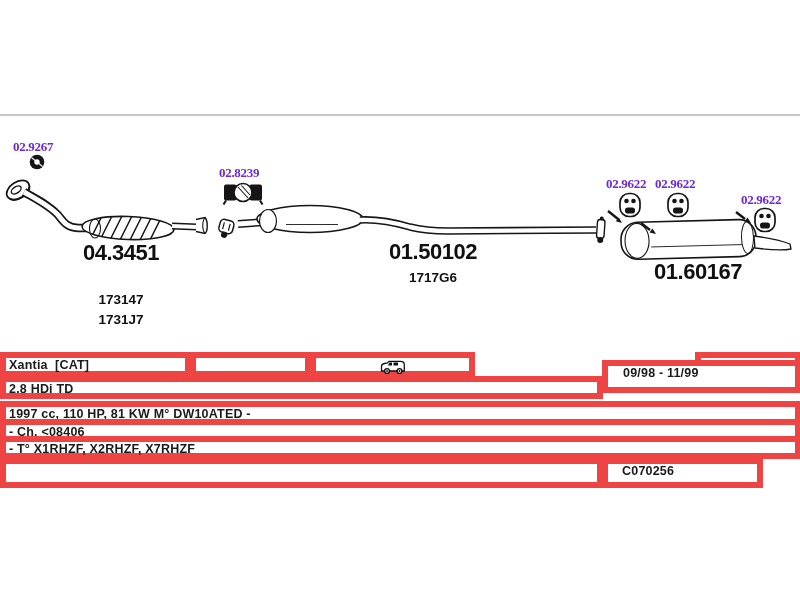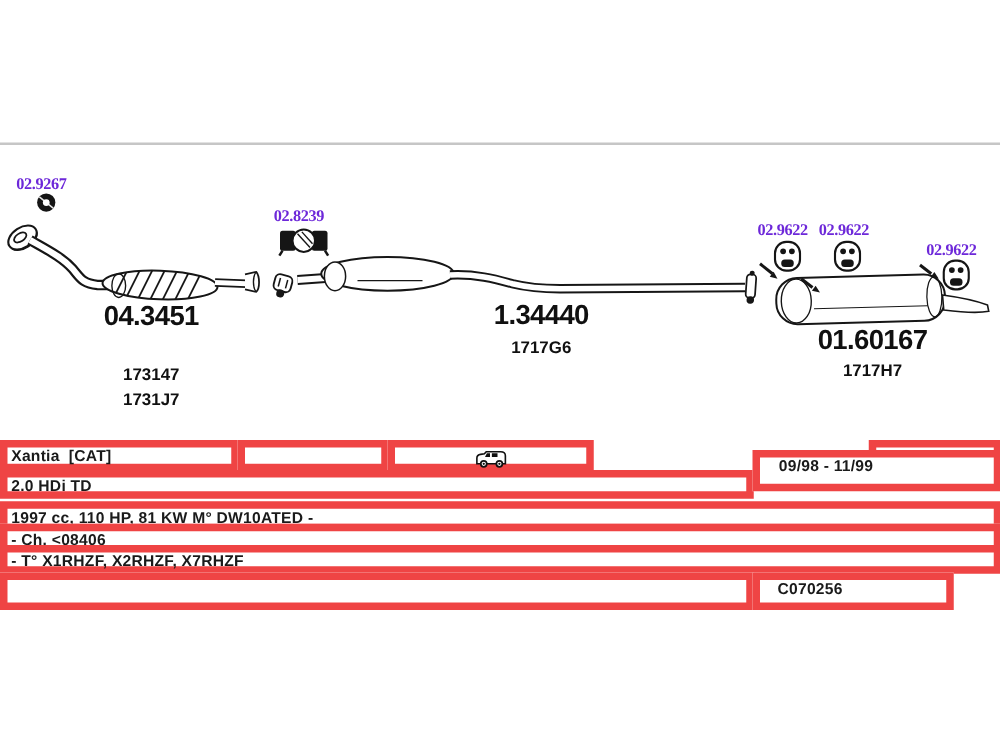--- a/index.html
+++ b/index.html
@@ -154,47 +154,46 @@
   <div class="mount-label" style="left:655px;top:176px;">02.9622</div>
   <div class="mount-label" style="left:741px;top:192px;">02.9622</div>
 
   <div class="part-block" style="left:70px;top:240px;width:102px;">
     <div class="part-number">04.3451</div>
     <div class="part-ref" style="margin-top:24px;">173147</div>
     <div class="part-ref">1731J7</div>
   </div>
 
   <div class="part-block" style="left:380px;top:239px;width:106px;">
-    <div class="part-number">1.34440</div>
+    <div class="part-number">01.50102</div>
     <div class="part-ref" style="margin-top:3px;">1717G6</div>
   </div>
 
   <div class="part-block" style="left:646px;top:259px;width:104px;">
     <div class="part-number">01.60167</div>
-    <div class="part-ref" style="margin-top:2px;">1717H7</div>
   </div>
 
   <div class="cell pad3" style="left:0px;top:352px;width:191px;height:25px;">
     <span class="cell-label">Xantia  [CAT]</span>
   </div>
   <div class="cell" style="left:190px;top:352px;width:121px;height:25px;"></div>
   <div class="cell center" style="left:310px;top:352px;width:165px;height:25px;">
     <svg width="28" height="18" viewBox="0 0 28 18">
       <path d="M2.5,13 L2.5,8.5 C2.5,7 3.5,5.8 5.5,5.5 L8.5,5 L10,3.4 L21.5,3.4 C23.8,3.4 25.3,4.6 25.3,6.6 L25.3,13 Z" fill="#fff" stroke="#111" stroke-width="1.3"></path>
       <path d="M10.5,4.5 L9,7.5 L13,7.5 L13,4.5 Z M14.5,4.5 L14.5,7.5 L19,7.5 L19,4.5 Z" fill="#111"></path>
       <circle cx="8" cy="13" r="2.4" fill="#fff" stroke="#111" stroke-width="1.4"></circle>
       <circle cx="8" cy="13" r="0.9" fill="#111"></circle>
       <circle cx="20.5" cy="13" r="2.4" fill="#fff" stroke="#111" stroke-width="1.4"></circle>
       <circle cx="20.5" cy="13" r="0.9" fill="#111"></circle>
     </svg>
   </div>
   <div class="cell" style="left:695px;top:352px;width:106px;height:25px;"></div>
 
   <div class="cell pad3" style="left:0px;top:376px;width:603px;height:23px;">
-    <span class="cell-label">2.0 HDi TD</span>
+    <span class="cell-label">2.8 HDi TD</span>
   </div>
   <div class="cell pad15" style="left:602px;top:360px;width:199px;height:33px;">
     <span class="cell-label">09/98 - 11/99</span>
   </div>
 
   <div class="cell pad3" style="left:0px;top:401px;width:801px;height:24px;">
     <span class="cell-label">1997 cc, 110 HP, 81 KW M° DW10ATED -</span>
   </div>
   <div class="cell pad3" style="left:0px;top:419px;width:801px;height:30px;">
     <span class="cell-label">- Ch. &lt;08406</span>

